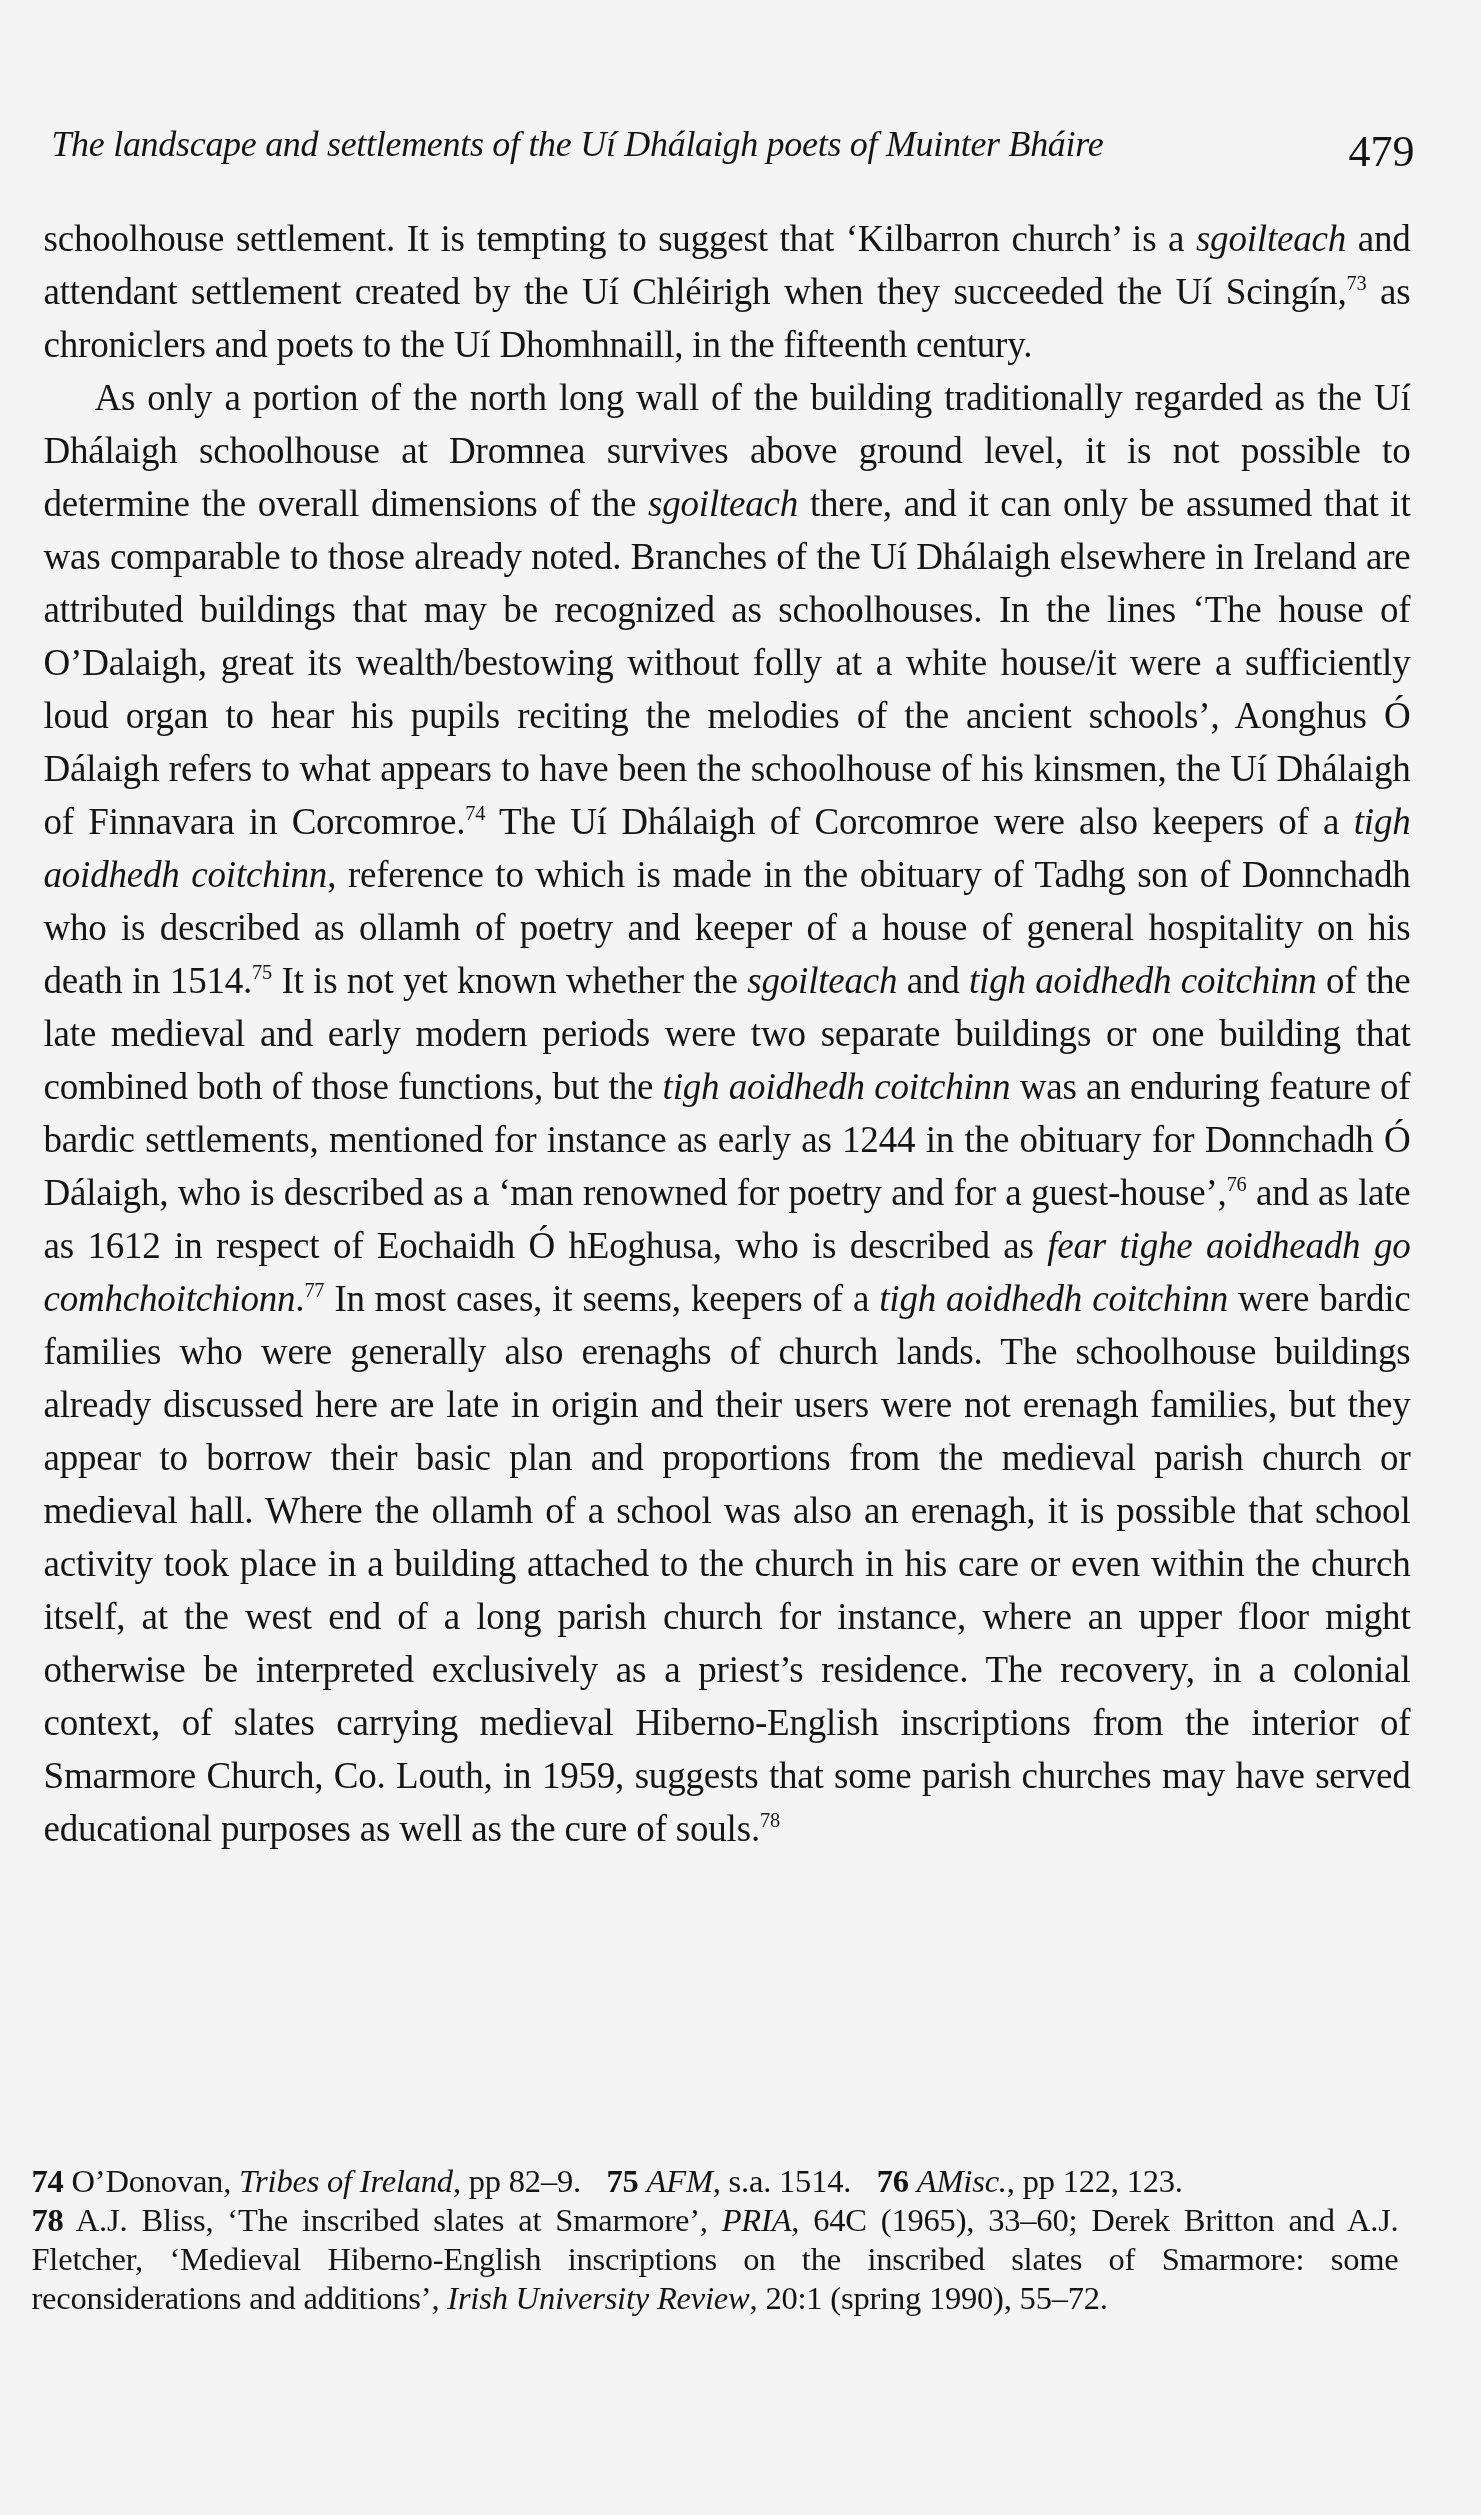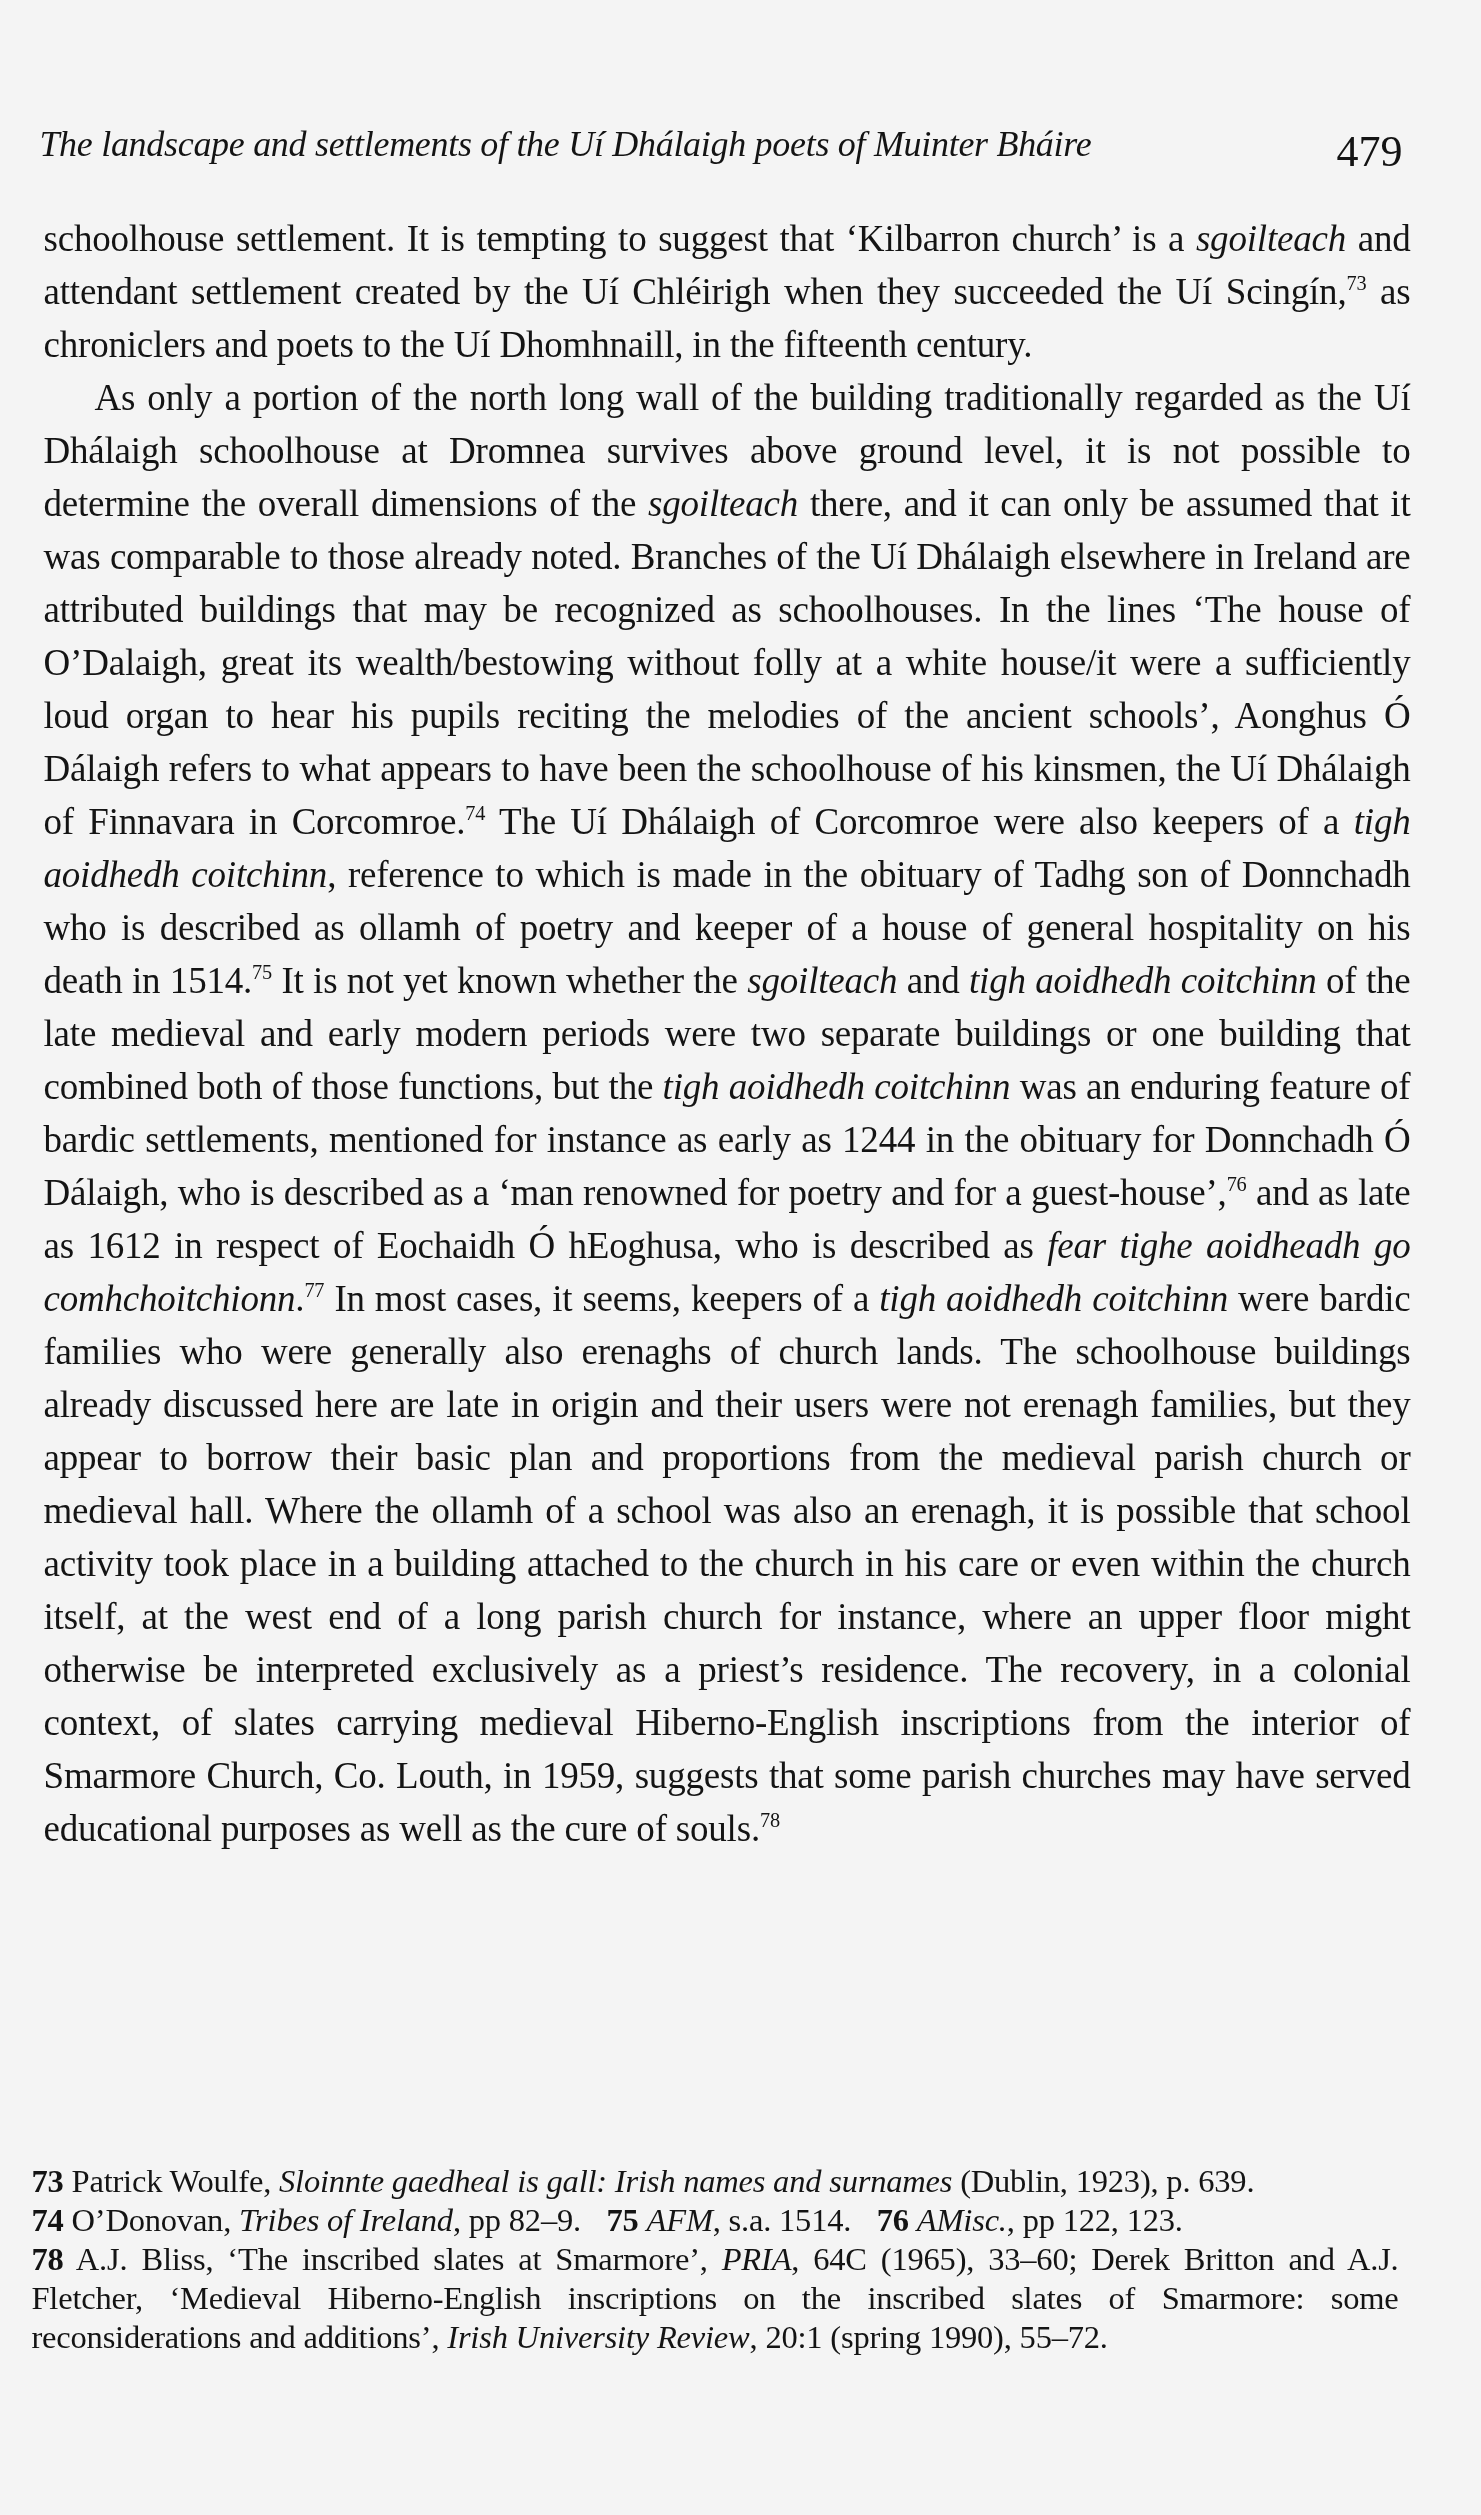--- a/index.html
+++ b/index.html
@@ -17,21 +17,21 @@
     }
     .page {
       position: absolute;
       left: 31.5px;
       top: 0;
       width: 1367px;
     }
     .running-head {
       position: absolute;
       top: 123px;
-      left: 4px;
+      left: 16px;
       width: 1367px;
       height: 49px;
       font-size: 36px;
       text-align: right;
     }
     .running-title {
       position: absolute;
       left: 3.9px;
       top: 0;
       font-style: italic;
@@ -97,19 +97,18 @@
     <span class="running-title">The landscape and settlements of the Uí Dhálaigh poets of Muinter Bháire</span>
     <span class="page-number">479</span>
   </div>
 
   <div class="body-text">
     <p><span>schoolhouse settlement. It is tempting to suggest that ‘Kilbarron church’ is a </span><i>sgoilteach</i><span> and attendant settlement created by the Uí Chléirigh when they succeeded the Uí Scingín,</span><sup>73</sup><span> as chroniclers and poets to the Uí Dhomhnaill, in the fifteenth century.</span></p>
     <p class="indent"><span>As only a portion of the north long wall of the building traditionally regarded as the Uí Dhálaigh schoolhouse at Dromnea survives above ground level, it is not possible to determine the overall dimensions of the </span><i>sgoilteach</i><span> there, and it can only be assumed that it was comparable to those already noted. Branches of the Uí Dhálaigh elsewhere in Ireland are attributed buildings that may be recognized as schoolhouses. In the lines ‘The house of O’Dalaigh, great its wealth/bestowing without folly at a white house/it were a sufficiently loud organ to hear his pupils reciting the melodies of the ancient schools’, Aonghus Ó Dálaigh refers to what appears to have been the schoolhouse of his kinsmen, the Uí Dhálaigh of Finnavara in Corcomroe.</span><sup>74</sup><span> The Uí Dhálaigh of Corcomroe were also keepers of a </span><i>tigh aoidhedh coitchinn</i><span>, reference to which is made in the obituary of Tadhg son of Donnchadh who is described as ollamh of poetry and keeper of a house of general hospitality on his death in 1514.</span><sup>75</sup><span> It is not yet known whether the </span><i>sgoilteach</i><span> and </span><i>tigh aoidhedh coitchinn</i><span> of the late medieval and early modern periods were two separate buildings or one building that combined both of those functions, but the </span><i>tigh aoidhedh coitchinn</i><span> was an enduring feature of bardic settlements, mentioned for instance as early as 1244 in the obituary for Donnchadh Ó Dálaigh, who is described as a ‘man renowned for poetry and for a guest-house’,</span><sup>76</sup><span> and as late as 1612 in respect of Eochaidh Ó hEoghusa, who is described as </span><i>fear tighe aoidheadh go comhchoitchionn</i><span>.</span><sup>77</sup><span> In most cases, it seems, keepers of a </span><i>tigh aoidhedh coitchinn</i><span> were bardic families who were generally also erenaghs of church lands. The schoolhouse buildings already discussed here are late in origin and their users were not erenagh families, but they appear to borrow their basic plan and proportions from the medieval parish church or medieval hall. Where the ollamh of a school was also an erenagh, it is possible that school activity took place in a building attached to the church in his care or even within the church itself, at the west end of a long parish church for instance, where an upper floor might otherwise be interpreted exclusively as a priest’s residence. The recovery, in a colonial context, of slates carrying medieval Hiberno-English inscriptions from the interior of Smarmore Church, Co. Louth, in 1959, suggests that some parish churches may have served educational purposes as well as the cure of souls.</span><sup>78</sup></p>
   </div>
 
   <div class="footnotes">
-    <p><span class="fn-num">73</span><span> Patrick Woulfe, </span><i>Sloinnte gaedheal is gall: Irish names and surnames</i><span> (Dublin, 1923), p. 639.</span></p>
     <p><span><span class="fn-num">74</span><span> O’Donovan, </span><i>Tribes of Ireland</i><span>, pp 82–9.</span></span><span class="fn-gap"></span><span><span class="fn-num">75</span> <i>AFM</i><span>, s.a. 1514.</span></span><span class="fn-gap"></span><span><span class="fn-num">76</span> <i>AMisc.</i><span>, pp 122, 123.</span></span></p>
     <p><span class="fn-num">78</span><span> A.J. Bliss, ‘The inscribed slates at Smarmore’, </span><i>PRIA</i><span>, 64C (1965), 33–60; Derek Britton and A.J. Fletcher, ‘Medieval Hiberno-English inscriptions on the inscribed slates of Smarmore: some reconsiderations and additions’, </span><i>Irish University Review</i><span>, 20:1 (spring 1990), 55–72.</span></p>
   </div>
 
 </div>
 
 
 </body></html>

